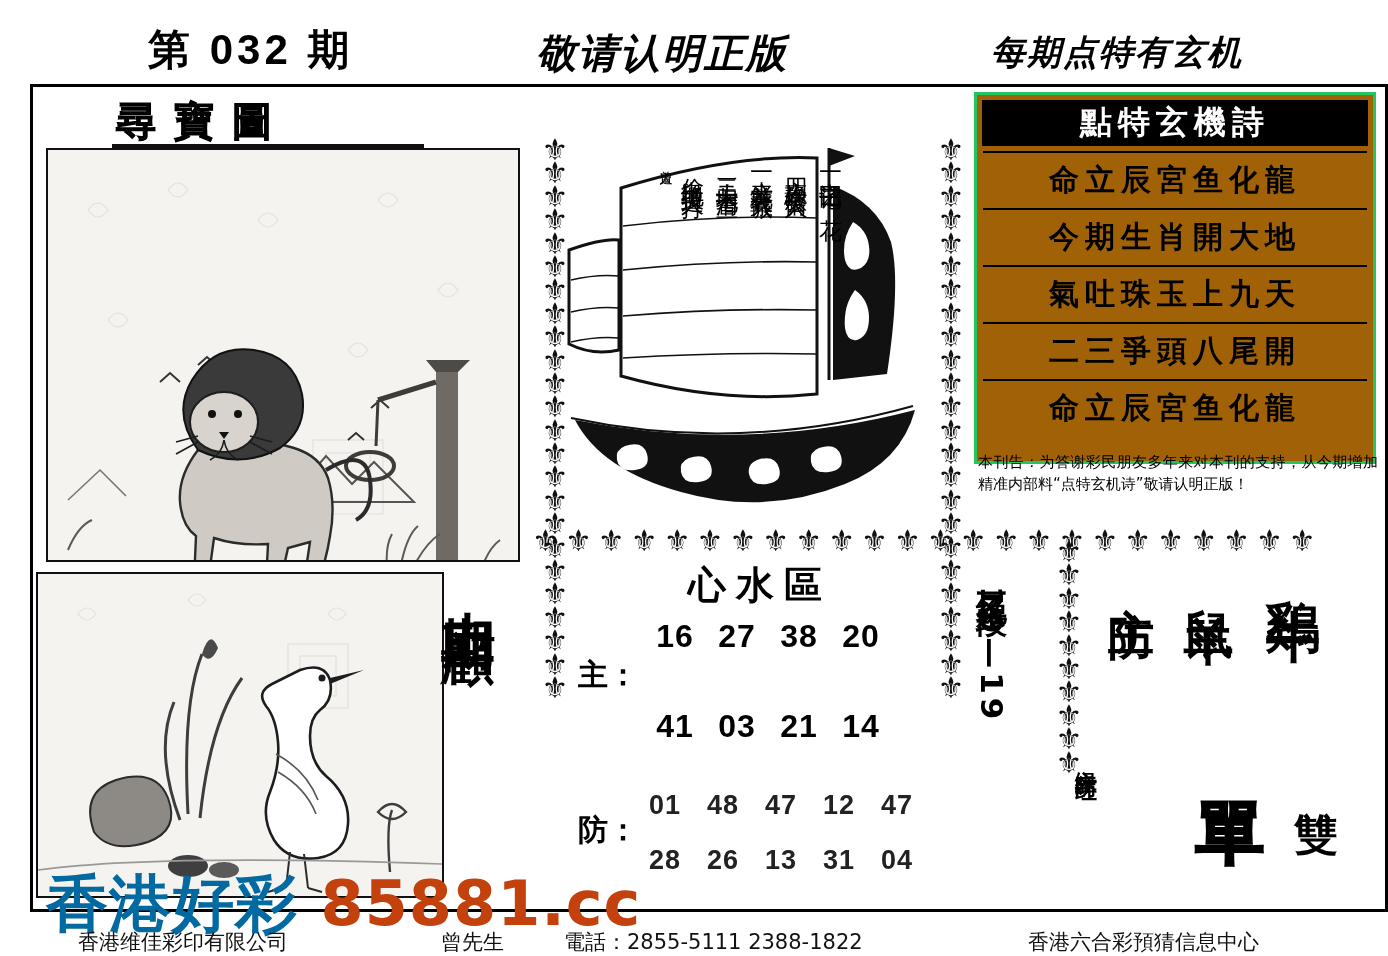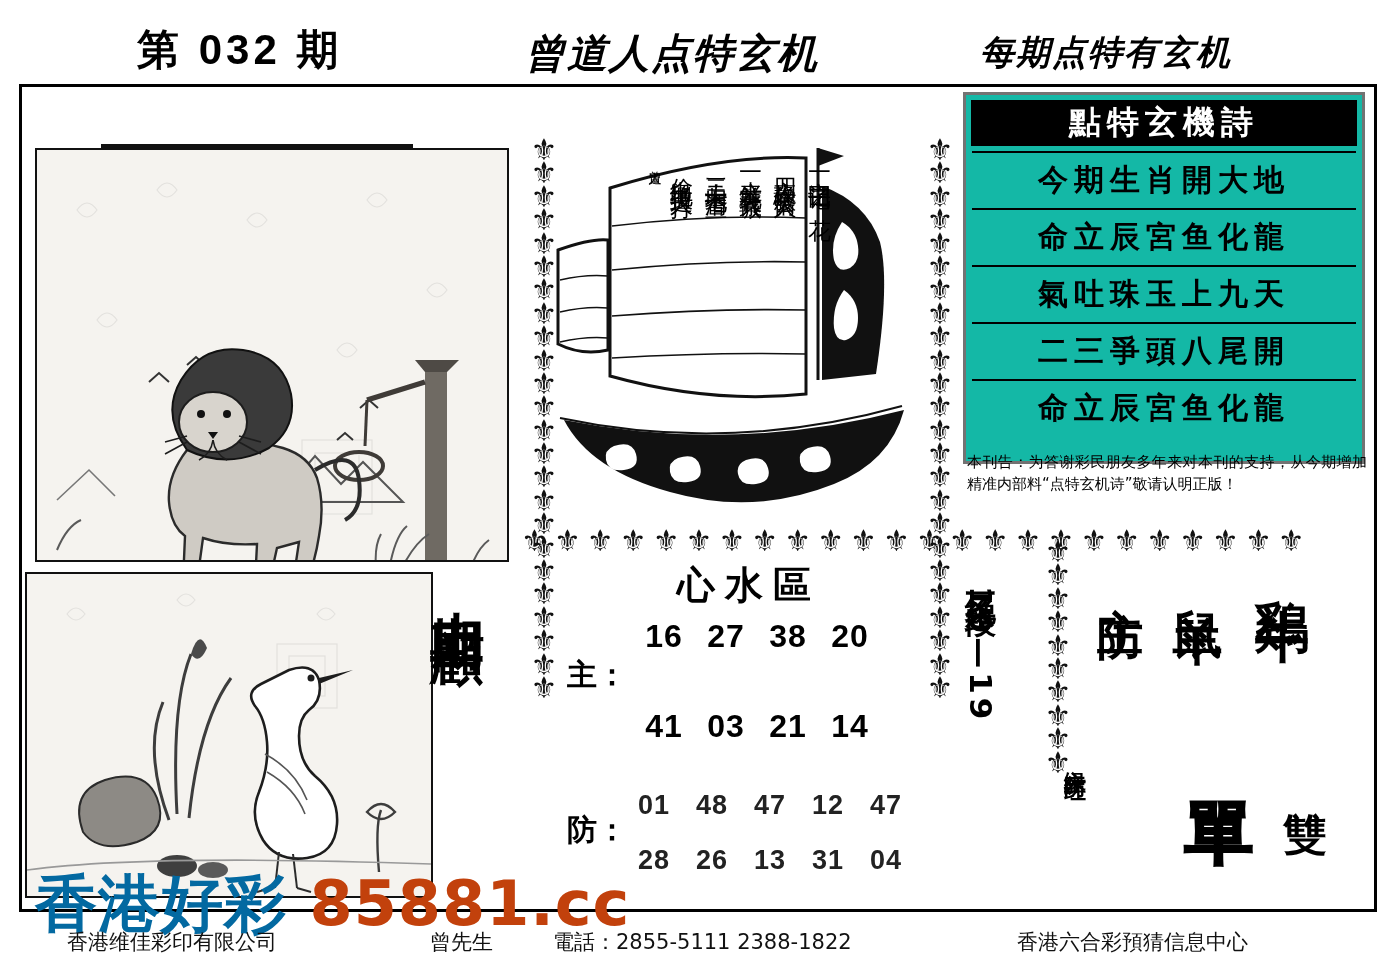--- a/index.html
+++ b/index.html
@@ -3,21 +3,21 @@
 <meta charset="utf-8">
 <style>
   html,body{margin:0;padding:0;}
   body{
     width:1388px;height:956px;
     background:#fff;
     font-family:"Liberation Serif", serif;
     overflow:hidden;
     position:relative;
   }
-  .page{position:absolute;left:5px;top:0;width:1289px;height:956px;}
+  .page{position:absolute;left:16px;top:0;width:1289px;height:956px;}
 
   
   .hdr-issue{
     position:absolute;left:132px;top:22px;
     font-size:42px;font-weight:bold;letter-spacing:4px;
     font-family:"Liberation Sans", sans-serif;
   }
   .hdr-title{
     position:absolute;left:520px;top:26px;
     font-size:40px;font-weight:bold;letter-spacing:2px;
@@ -87,21 +87,21 @@
     writing-mode:vertical-rl;
     font-size:23px;letter-spacing:3px;line-height:1.5;
     font-family:"DejaVu Sans", sans-serif;
     color:#000;
   }
   .poem .sig{font-size:13px;letter-spacing:1px;}
 
   
   .pt-wrap{
     position:absolute;left:958px;top:92px;width:402px;height:372px;
-    border:3px solid #737373;background:#14b8a6;box-sizing:border-box;
+    border:3px solid #22c55e;background:#a16207;box-sizing:border-box;
   }
   .pt-title{
     margin:5px;height:46px;background:#000;color:#fff;
     display:flex;align-items:center;justify-content:center;
     font-size:32px;font-weight:bold;letter-spacing:6px;
     font-family:"DejaVu Sans", sans-serif;
   }
   .pt-line{
     margin:0 6px;height:55px;border-top:2px solid #000;
     display:flex;align-items:center;justify-content:center;
@@ -197,25 +197,26 @@
 
   
   svg{display:block;}
 </style>
 </head>
 <body>
 
 <div class="page">
 
   <div class="hdr-issue">第 032 期</div>
-  <div class="hdr-title">曾道人点特玄机</div>
+  <div class="hdr-title">敬请认明正版</div>
   <div class="hdr-sub">每期点特有玄机</div>
 
   <div class="frame"></div>
 
+  <div class="xunbao">尋寶圖</div>
   <div class="xunbao-rule"></div>
 
   <div class="pic" id="pic-lion">
     <svg class="pic-inner" viewBox="0 0 470 410" xmlns="http://www.w3.org/2000/svg">
       <rect width="470" height="410" fill="#f5f3ef"></rect>
 
       <g opacity="0.14" fill="none" stroke="#777" stroke-width="1.2">
         <path d="M40 60 q10 -14 20 0 q-10 14 -20 0z"></path>
         <path d="M120 40 q10 -14 20 0 q-10 14 -20 0z"></path>
         <path d="M210 70 q10 -14 20 0 q-10 14 -20 0z"></path>
@@ -474,22 +475,22 @@
     <div>一字记记曰：花</div>
     <div>四夜静寂会情人，</div>
     <div>一来鲜花表真诚，</div>
     <div>三二未归七清查，</div>
     <div>偷出绝技遭人打。</div>
     <div class="sig">曾道人</div>
   </div>
 
   <div class="pt-wrap">
     <div class="pt-title">點特玄機詩</div>
+    <div class="pt-line">命立辰宮鱼化龍</div>
     <div class="pt-line">今期生肖開大地</div>
-    <div class="pt-line">命立辰宮鱼化龍</div>
     <div class="pt-line">氣吐珠玉上九天</div>
     <div class="pt-line">二三爭頭八尾開</div>
     <div class="pt-line">命立辰宮鱼化龍</div>
   </div>
   <div class="pt-note">本刊告：为答谢彩民朋友多年来对本刊的支持，从今期增加精准内部料“点特玄机诗”敬请认明正版！</div>
 
   <div class="xs-title">心水區</div>
   <div class="lbl-zhu">主：</div>
   <div class="lbl-fang">防：</div>
 

